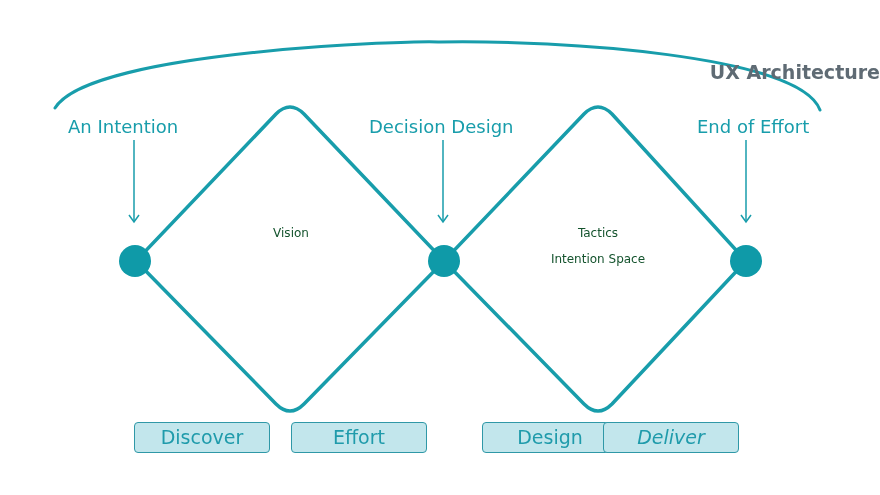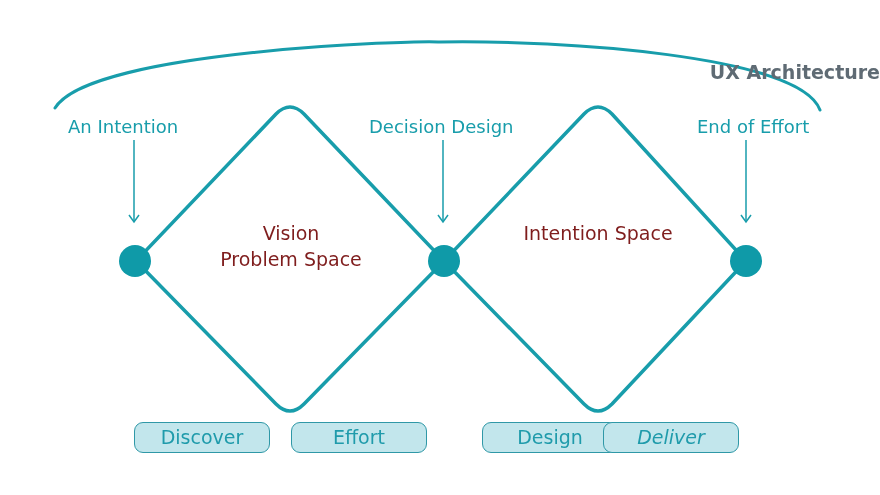--- a/index.html
+++ b/index.html
@@ -1,21 +1,21 @@
 <!DOCTYPE html>
 <html><head>
 <meta charset="utf-8">
 <style>
   html, body { margin: 0; padding: 0; background: #ffffff; }
   body { width: 880px; height: 495px; position: relative; overflow: hidden; font-family: "DejaVu Sans", sans-serif; }
   svg { position: absolute; left: 0; top: 0; }
   .title { position: absolute; left: 0; width: 880px; top: 61px; text-align: right; font-weight: bold; font-size: 19px; color: #5f6b74; }
   .label { position: absolute; top: 116px; font-size: 18px; color: #189dab; white-space: nowrap; }
-  .center-text { position: absolute; width: 220px; text-align: center; font-size: 19px; color: #7f1d1d; line-height: 26px; }
-  .phase { position: absolute; top: 422px; width: 136px; height: 31px; box-sizing: border-box; border: 1.5px solid #2f98a7; border-radius: 9px; background: #c2e6ec; color: #1f9bab; font-size: 19px; text-align: center; line-height: 29px; }
+  .center-text { position: absolute; width: 220px; text-align: center; font-size: 12px; color: #14532d; line-height: 26px; }
+  .phase { position: absolute; top: 422px; width: 136px; height: 31px; box-sizing: border-box; border: 1.5px solid #2f98a7; border-radius: 4px; background: #c2e6ec; color: #1f9bab; font-size: 19px; text-align: center; line-height: 29px; }
 </style>
 </head>
 <body>
 
 <svg width="880" height="495">
   <path d="M 55 108 C 90 50, 420 40, 440 42 C 560 40, 800 55, 820 110" fill="none" stroke="#189dab" stroke-width="3" stroke-linecap="round"></path>
 
   <path d="M 136 261 L 276 114 Q 290 100 304 114 L 444 261 L 304 404 Q 290 418 276 404 Z" fill="none" stroke="#189dab" stroke-width="3.5" stroke-linejoin="round"></path>
   <path d="M 444 261 L 584 114 Q 598 100 612 114 L 746 261 L 612 404 Q 598 418 584 404 Z" fill="none" stroke="#189dab" stroke-width="3.5" stroke-linejoin="round"></path>
 
@@ -38,22 +38,22 @@
 </svg>
 
 <div class="title">UX Architecture</div>
 
 <div class="label" style="left:68px;">An Intention</div>
 <div class="label" style="left:369px;">Decision Design</div>
 <div class="label" style="left:681px;margin-left:16px;">End of Effort</div>
 
 <div class="center-text" style="left:181px; top:220px;">
   <div>Vision</div>
-  <div>Problem Space</div>
 </div>
 <div class="center-text" style="left:488px; top:220px;">
+  <div>Tactics</div>
   <div>Intention Space</div>
 </div>
 
 <div class="phase" style="left:134px;">Discover</div>
 <div class="phase" style="left:291px;">Effort</div>
 <div class="phase" style="left:446px;margin-left:36px;">Design</div>
 <div class="phase" style="left:603px;font-style:italic;">Deliver</div>
 
 </body></html>

